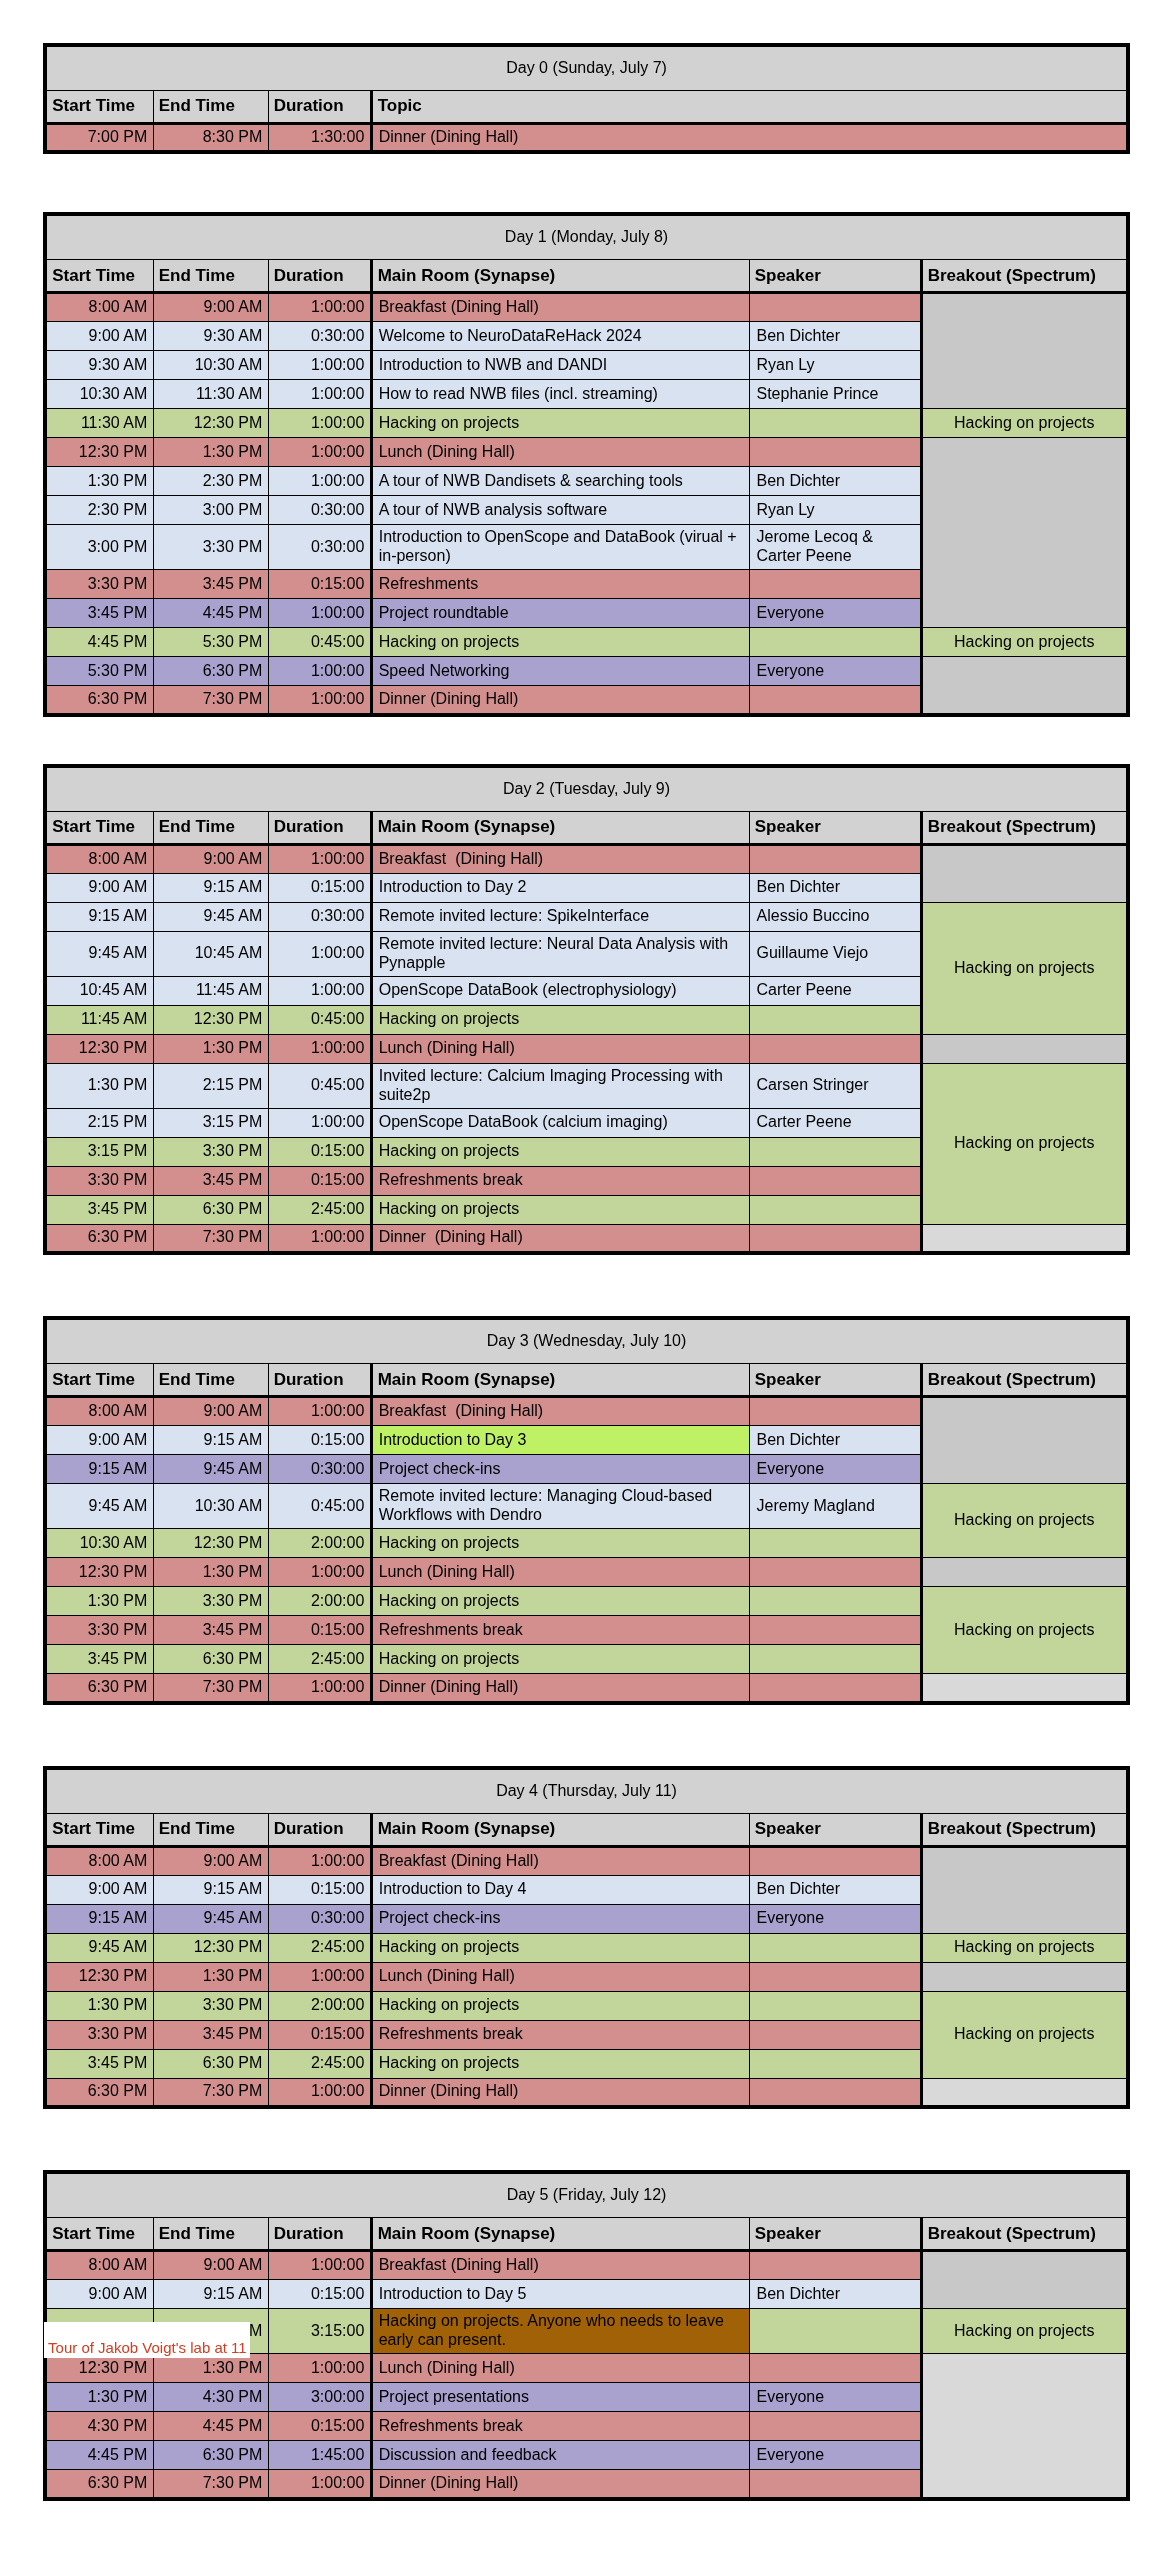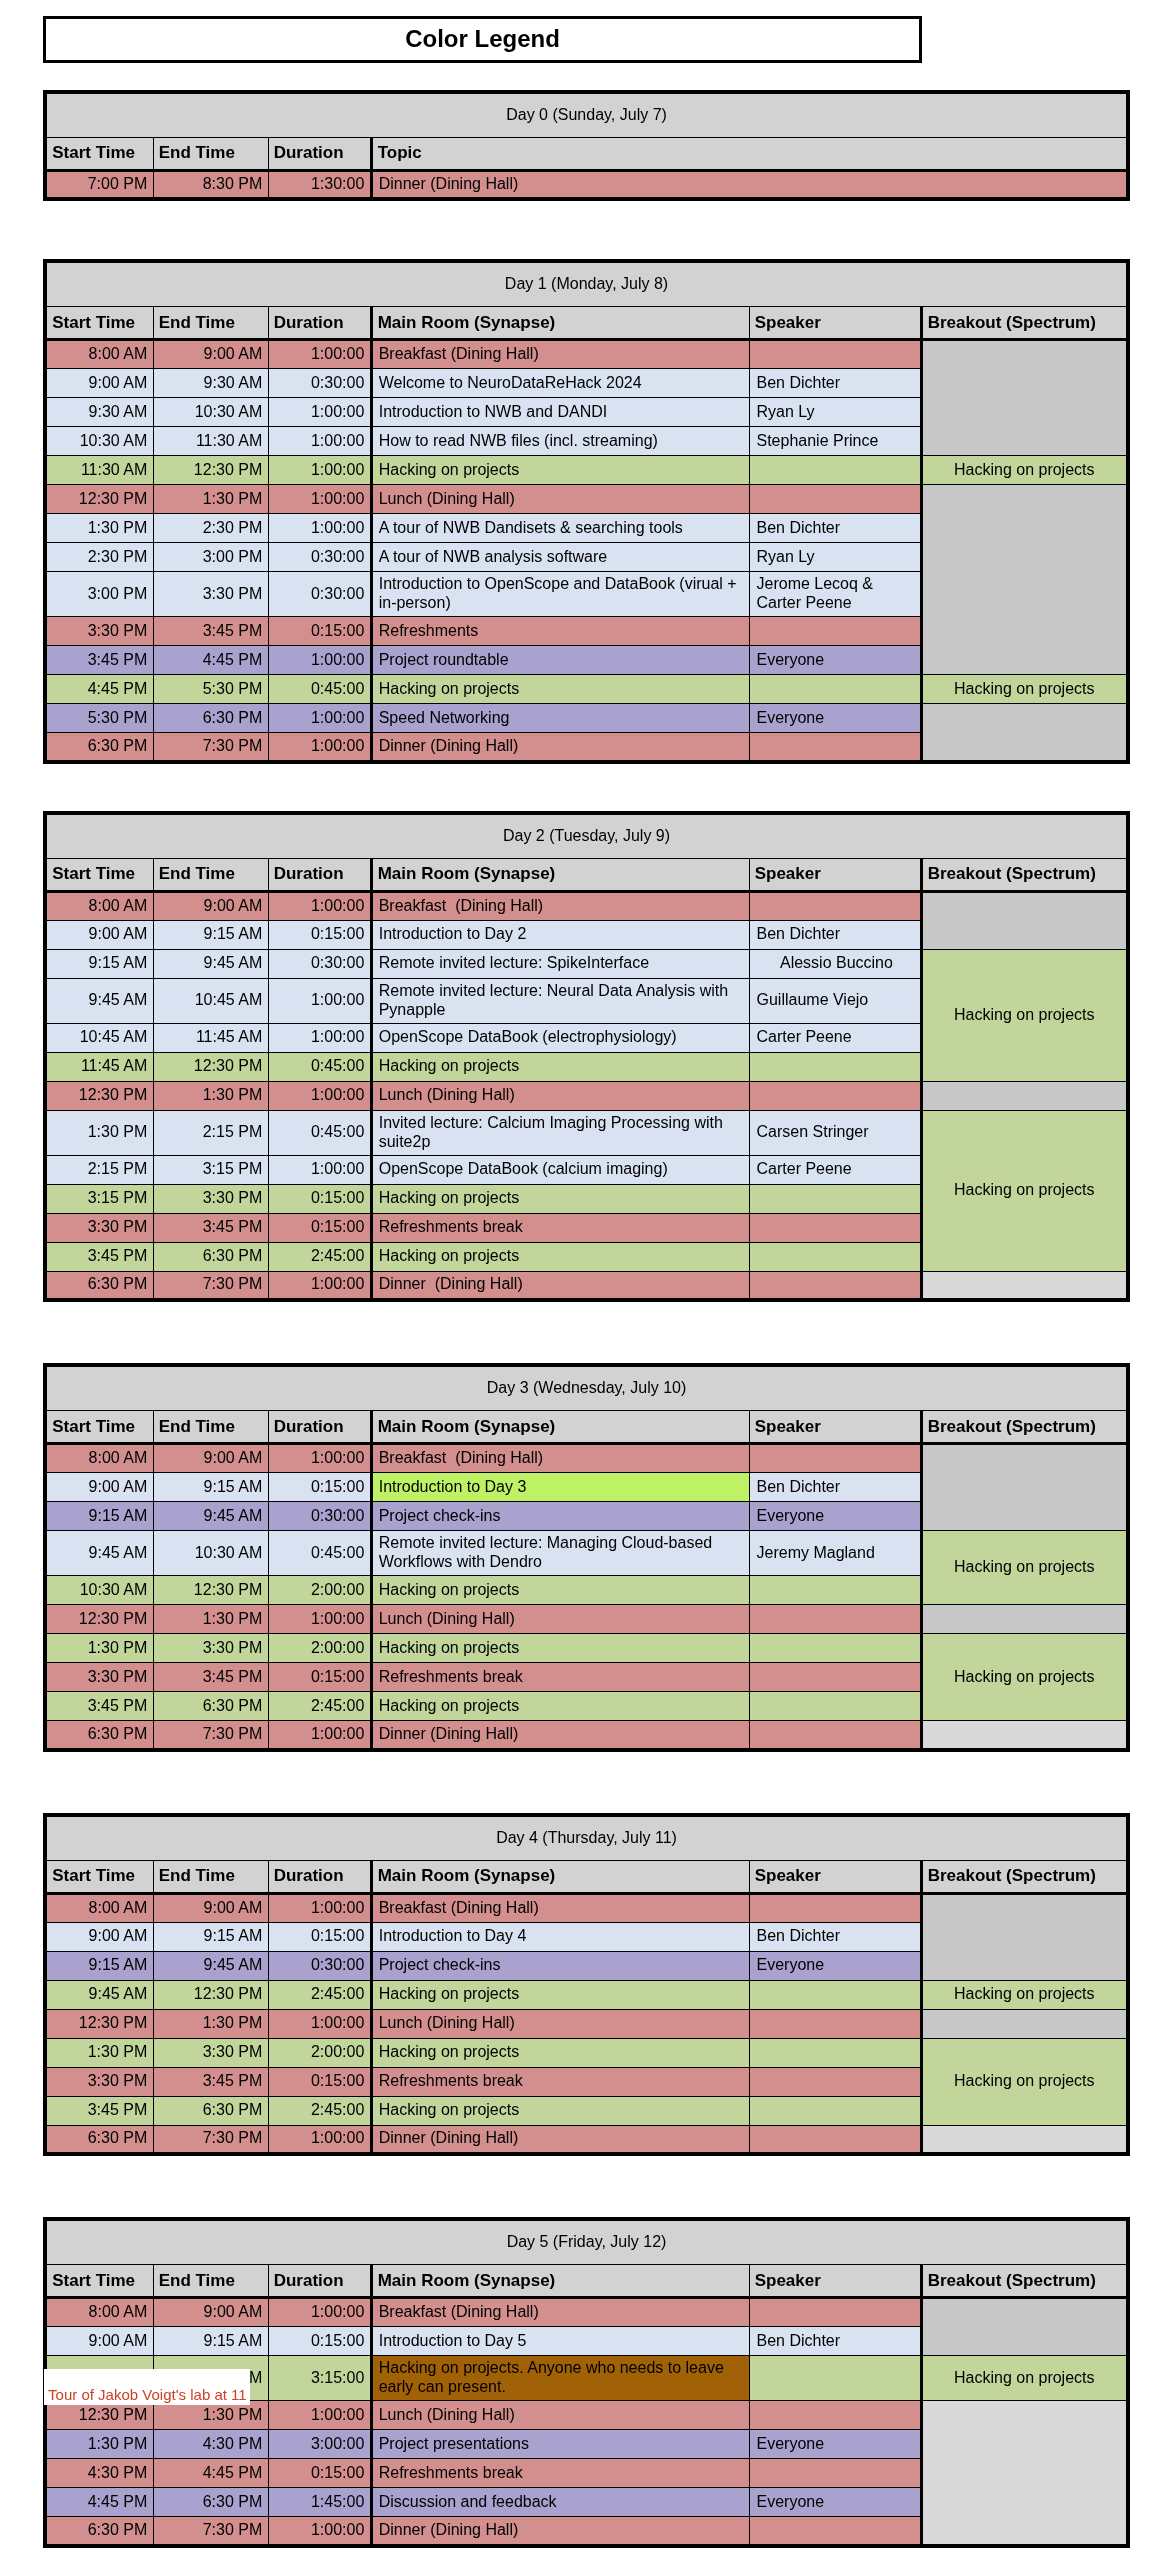--- a/index.html
+++ b/index.html
@@ -51,23 +51,20 @@
 
 <table class="legend-table">
   <colgroup id="legend-cols">
       <col style="width: 110px;">
       <col style="width: 112px;">
       <col style="width: 108px;">
       <col style="width: 378px;">
       <col style="width: 168px;">
     </colgroup>
   <tbody>
-    <tr>
-      <td class="legend-title" colspan="5">Color Legend</td>
-    </tr>
   </tbody>
 </table>
 
 <div id="days">
     <div class="table-wrap" style="margin-top: 27px;">
       <table class="sched">
         <colgroup>
           <col style="width: 108px;">
           <col style="width: 115px;">
           <col style="width: 103px;">
@@ -257,21 +254,21 @@
             <td class="c-end" style="background: rgb(216, 226, 240);">9:15 AM</td>
             <td class="c-dur" style="background: rgb(216, 226, 240);">0:15:00</td>
             <td class="c-main sep-left" style="background: rgb(216, 226, 240);">Introduction to Day 2</td>
             <td class="c-spk" style="background: rgb(216, 226, 240);">Ben Dichter</td>
           </tr>
           <tr class="norm">
             <td class="c-start" style="background: rgb(216, 226, 240);">9:15 AM</td>
             <td class="c-end" style="background: rgb(216, 226, 240);">9:45 AM</td>
             <td class="c-dur" style="background: rgb(216, 226, 240);">0:30:00</td>
             <td class="c-main sep-left" style="background: rgb(216, 226, 240);">Remote invited lecture: SpikeInterface</td>
-            <td class="c-spk" style="background: rgb(216, 226, 240); text-align: center;">Alessio Buccino</td>
+            <td class="c-spk" style="background: rgb(216, 226, 240);">Alessio Buccino</td>
             <td class="c-brk sep-left" rowspan="4" style="background: rgb(194, 214, 155);">Hacking on projects</td>
           </tr>
           <tr class="tall">
             <td class="c-start" style="background: rgb(216, 226, 240);">9:45 AM</td>
             <td class="c-end" style="background: rgb(216, 226, 240);">10:45 AM</td>
             <td class="c-dur" style="background: rgb(216, 226, 240);">1:00:00</td>
             <td class="c-main sep-left" style="background: rgb(216, 226, 240);">Remote invited lecture: Neural Data Analysis with Pynapple</td>
             <td class="c-spk" style="background: rgb(216, 226, 240);">Guillaume Viejo</td>
           </tr>
           <tr class="norm">

